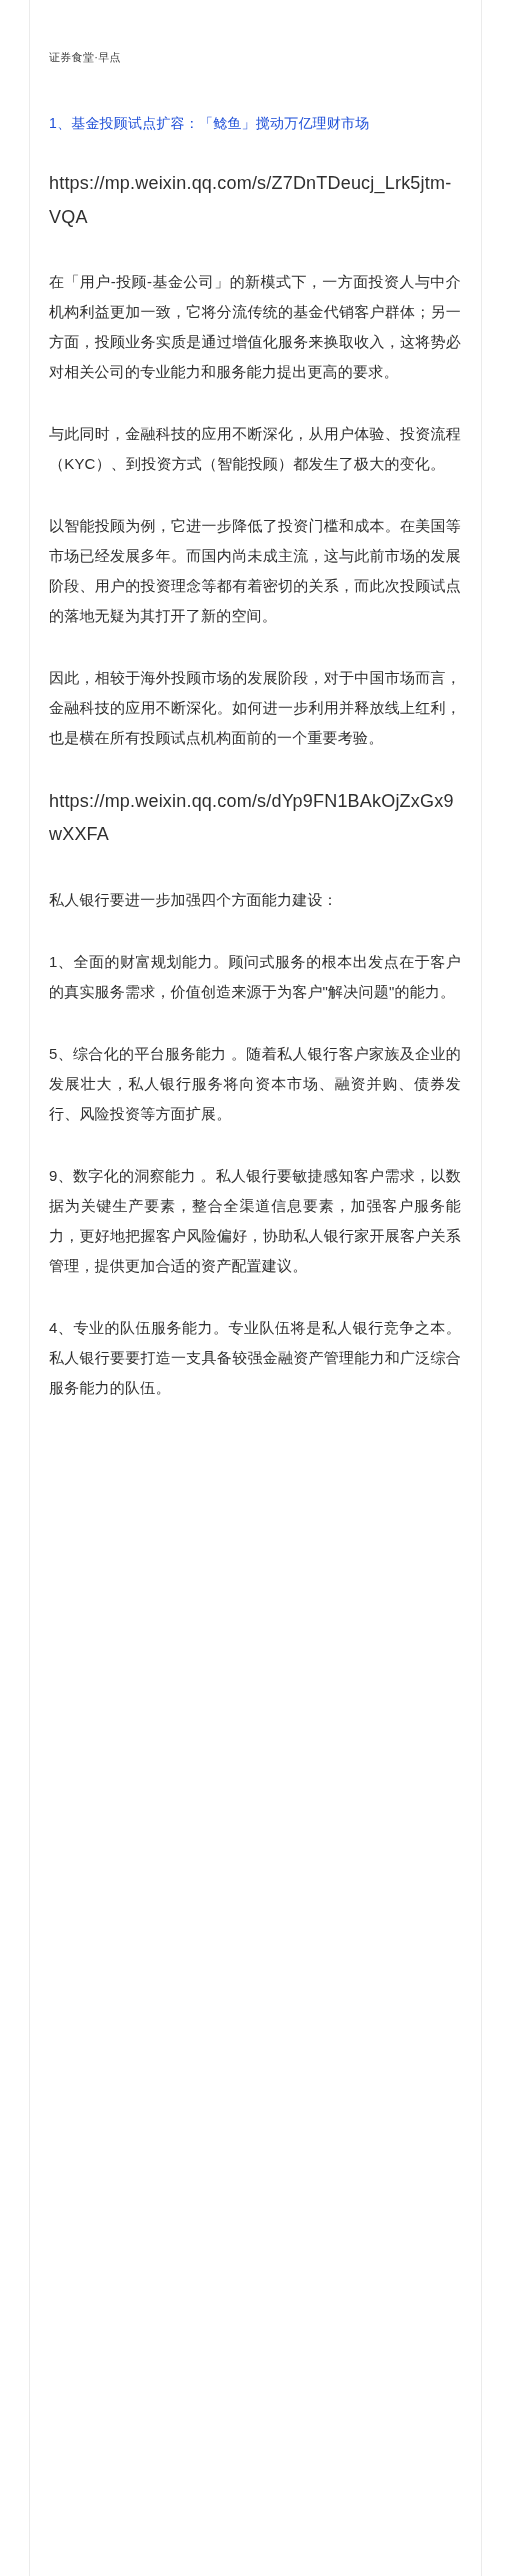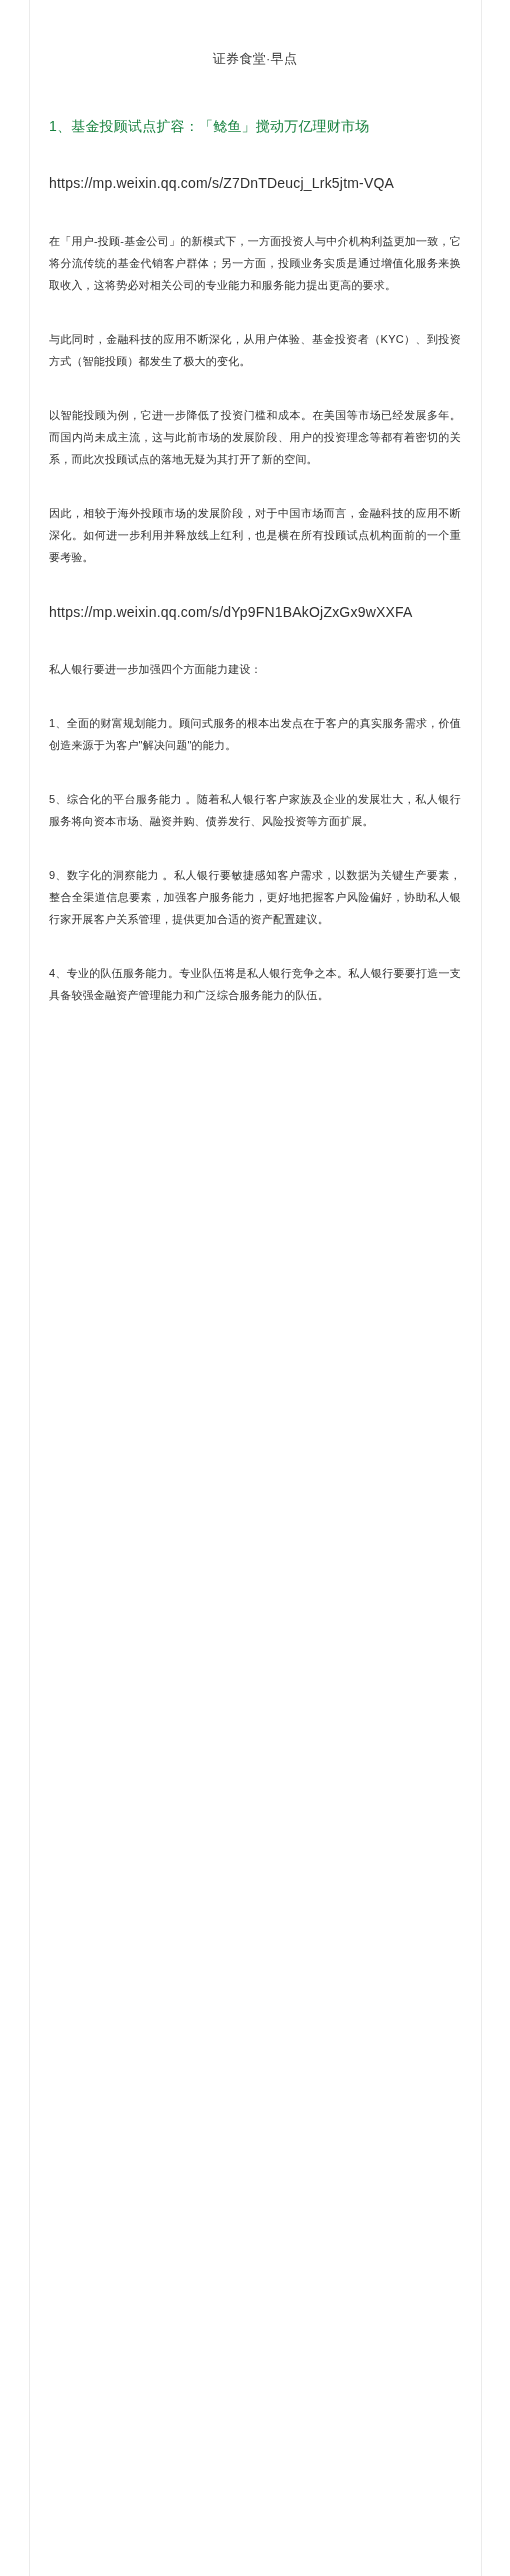--- a/index.html
+++ b/index.html
@@ -32,49 +32,48 @@
   .side-rule.left { left: 29px; }
   .side-rule.right { right: 29px; }
 
   .content {
     box-sizing: border-box;
     padding: 49px 49px 20.6px 49px;
     flex: 1 1 auto;
   }
 
   .doc-title {
-    font-size: 13px;
+    font-size: 11px;
     line-height: 1.6;
     color: #3a3a3a;
     margin: 0 0 44px 0;
     letter-spacing: 0.3px;
-    text-align: center;
   }
 
   .heading {
     font-size: 14px;
     line-height: 1.85;
-    color: #15803d;
+    color: #1d4ed8;
     margin: 0 0 31px 0;
     letter-spacing: 0.2px;
   }
 
   .link {
-    font-size: 14px;
+    font-size: 18px;
     line-height: 1.85;
     color: #2f2f2f;
     margin: 0 0 33px 0;
     word-break: break-all;
     letter-spacing: 0.2px;
     text-decoration: none;
     display: block;
   }
 
   .para {
-    font-size: 11px;
+    font-size: 15px;
     line-height: 2.0;
     color: #2f2f2f;
     margin: 0 0 32px 0;
     text-align: justify;
     text-justify: inter-ideograph;
     letter-spacing: 0.2px;
   }
 </style>
 </head>
 <body>
@@ -82,21 +81,21 @@
 <div class="page">
   <div class="side-rule left"></div>
   <div class="side-rule right"></div>
 
   <div class="content">
     <div class="doc-title">证券食堂·早点</div>
 
     <div class="heading">1、基金投顾试点扩容：「鲶鱼」搅动万亿理财市场</div>
     <a class="link" href="#">https://mp.weixin.qq.com/s/Z7DnTDeucj_Lrk5jtm-VQA</a>
     <div class="para">在「用户-投顾-基金公司」的新模式下，一方面投资人与中介机构利益更加一致，它将分流传统的基金代销客户群体；另一方面，投顾业务实质是通过增值化服务来换取收入，这将势必对相关公司的专业能力和服务能力提出更高的要求。</div>
-    <div class="para">与此同时，金融科技的应用不断深化，从用户体验、基金投资者（KYC）、到投资方式（智能投顾）都发生了极大的变化。</div>
+    <div class="para">与此同时，金融科技的应用不断深化，从用户体验、投资流程（KYC）、到投资方式（智能投顾）都发生了极大的变化。</div>
     <div class="para">以智能投顾为例，它进一步降低了投资门槛和成本。在美国等市场已经发展多年。而国内尚未成主流，这与此前市场的发展阶段、用户的投资理念等都有着密切的关系，而此次投顾试点的落地无疑为其打开了新的空间。</div>
     <div class="para">因此，相较于海外投顾市场的发展阶段，对于中国市场而言，金融科技的应用不断深化。如何进一步利用并释放线上红利，也是横在所有投顾试点机构面前的一个重要考验。</div>
 
     <a class="link" href="#">https://mp.weixin.qq.com/s/dYp9FN1BAkOjZxGx9wXXFA</a>
     <div class="para">私人银行要进一步加强四个方面能力建设：</div>
     <div class="para">1、全面的财富规划能力。顾问式服务的根本出发点在于客户的真实服务需求，价值创造来源于为客户"解决问题"的能力。</div>
     <div class="para">5、综合化的平台服务能力 。随着私人银行客户家族及企业的发展壮大，私人银行服务将向资本市场、融资并购、债券发行、风险投资等方面扩展。</div>
     <div class="para">9、数字化的洞察能力 。私人银行要敏捷感知客户需求，以数据为关键生产要素，整合全渠道信息要素，加强客户服务能力，更好地把握客户风险偏好，协助私人银行家开展客户关系管理，提供更加合适的资产配置建议。</div>
     <div class="para">4、专业的队伍服务能力。专业队伍将是私人银行竞争之本。私人银行要要打造一支具备较强金融资产管理能力和广泛综合服务能力的队伍。</div>
   </div>

